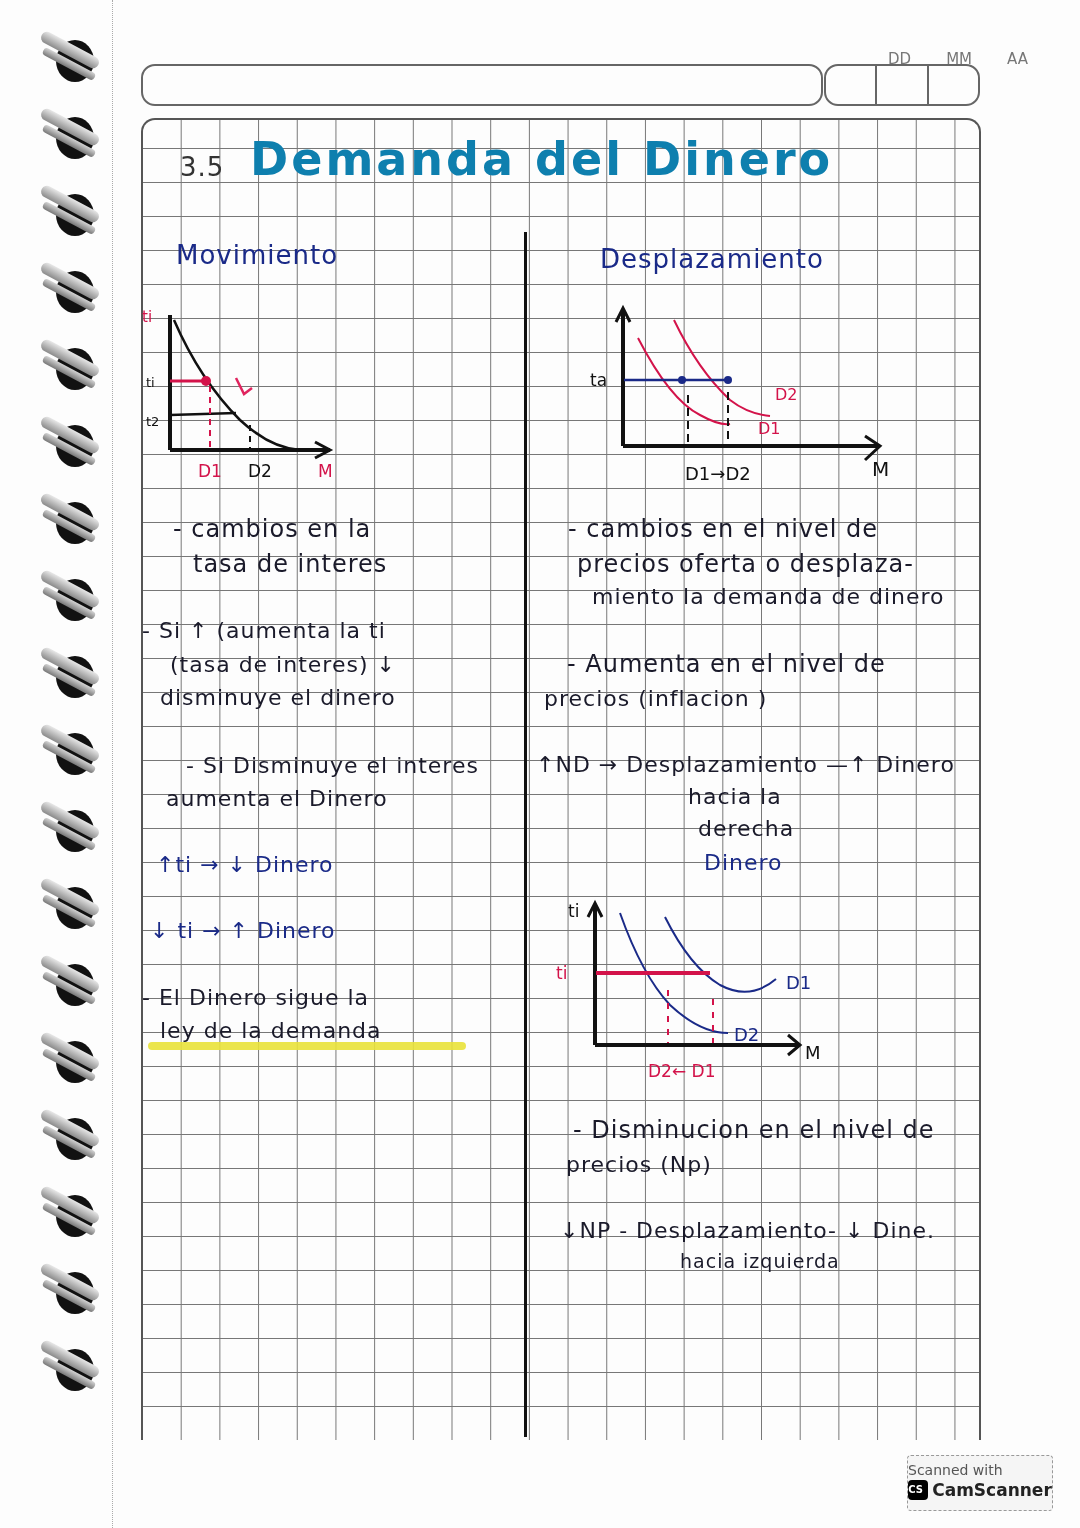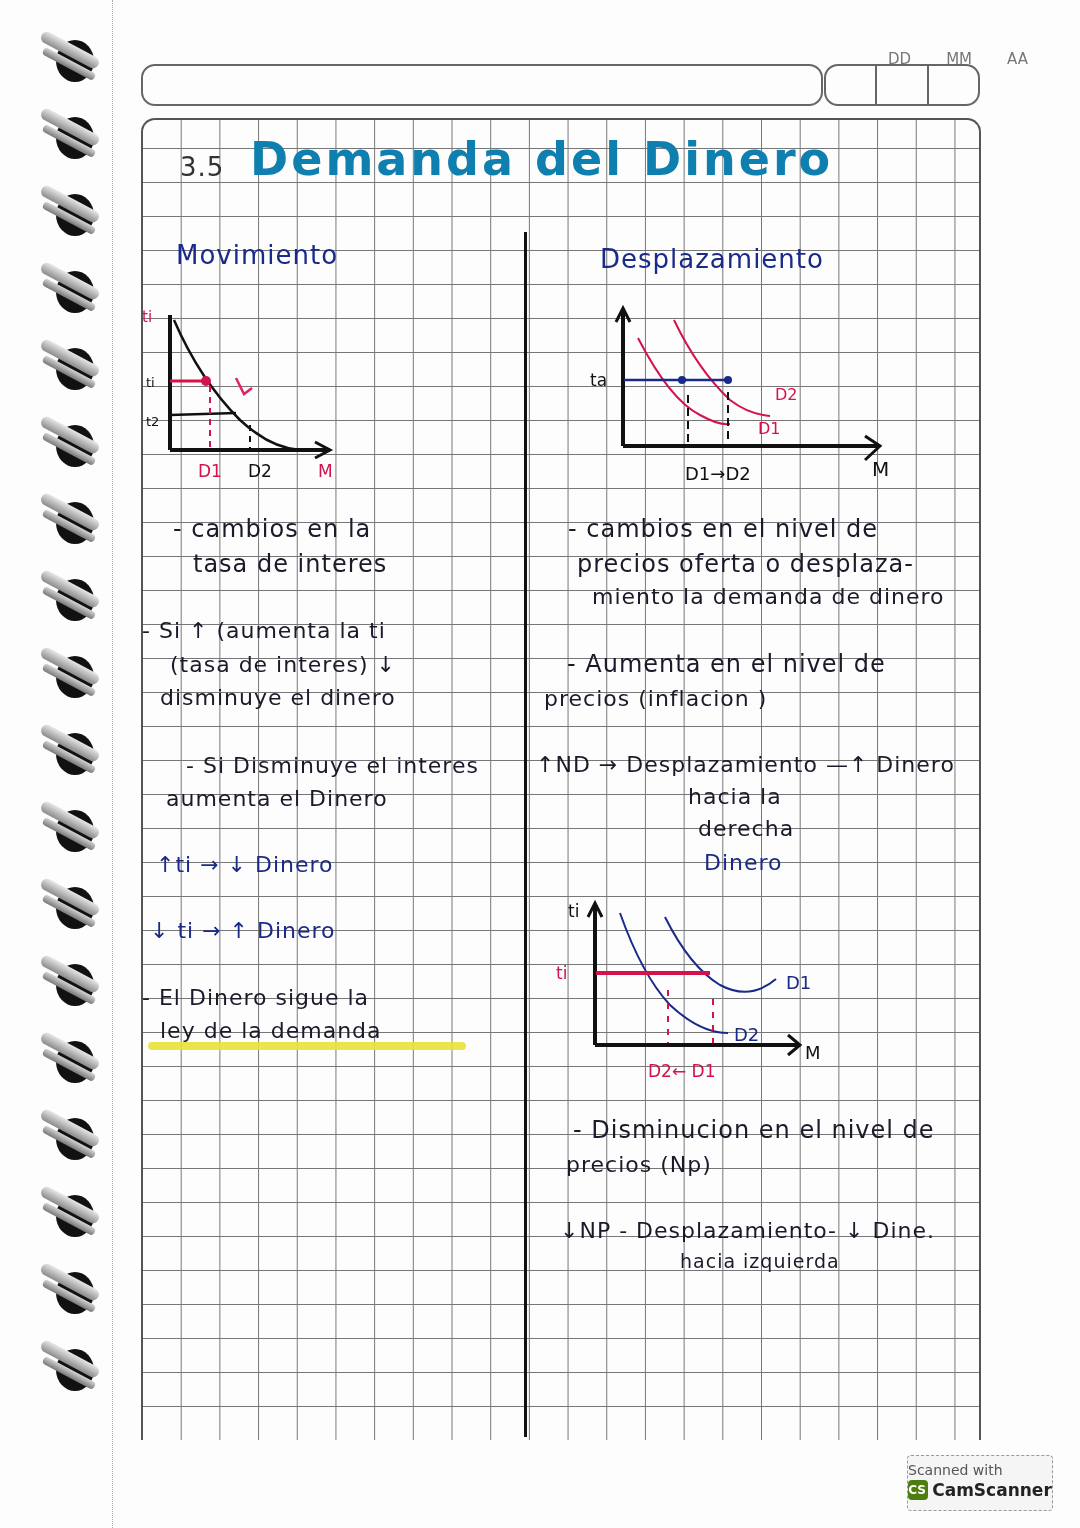--- a/index.html
+++ b/index.html
@@ -27,21 +27,21 @@
   .title-num { left:180px; top:152px; font-size:26px; color:#333; }
   .title { left:250px; top:132px; font-size:46px; color:#0e7fae; font-weight:bold; letter-spacing:3px; }
   .blue { color:#1a2a88; }
   .t26 { font-size:26px; }
   .t24 { font-size:24px;padding-left:31px; }
   .t22 { font-size:22px; }
   .highlight { position:absolute; left:148px; top:1042px; width:318px; height:8px; background:#e9e23a; border-radius:4px; opacity:.9; }
   .scanner { position:absolute; left:907px; top:1455px; width:144px; height:54px; border:1px dashed #999; border-radius:4px; background:#f5f5f5; text-align:left; }
   .scanner .l1 { font-size:14px; color:#555; margin-top:6px; }
   .scanner .l2 { font-size:17px; color:#222; font-weight:bold; display:flex; align-items:center; justify-content:center; gap:4px; margin-top:2px; }
-  .cs-logo { width:20px; height:20px; background:#4d7c0f; color:#fff; font-size:12px; border-radius:4px; line-height:20px; font-weight:bold; }
+  .cs-logo { width:20px; height:20px; background:#000000; color:#fff; font-size:10px; border-radius:4px; line-height:20px; font-weight:bold; }
   svg.chart { position:absolute; overflow:visible; }
   .lbl { font-family:"DejaVu Sans", sans-serif; }
 </style>
 </head>
 <body>
 
 <div class="spiral">
   <div class="ring" style="top:30px">
       <div class="hole"></div>
       <div class="wire"></div>

